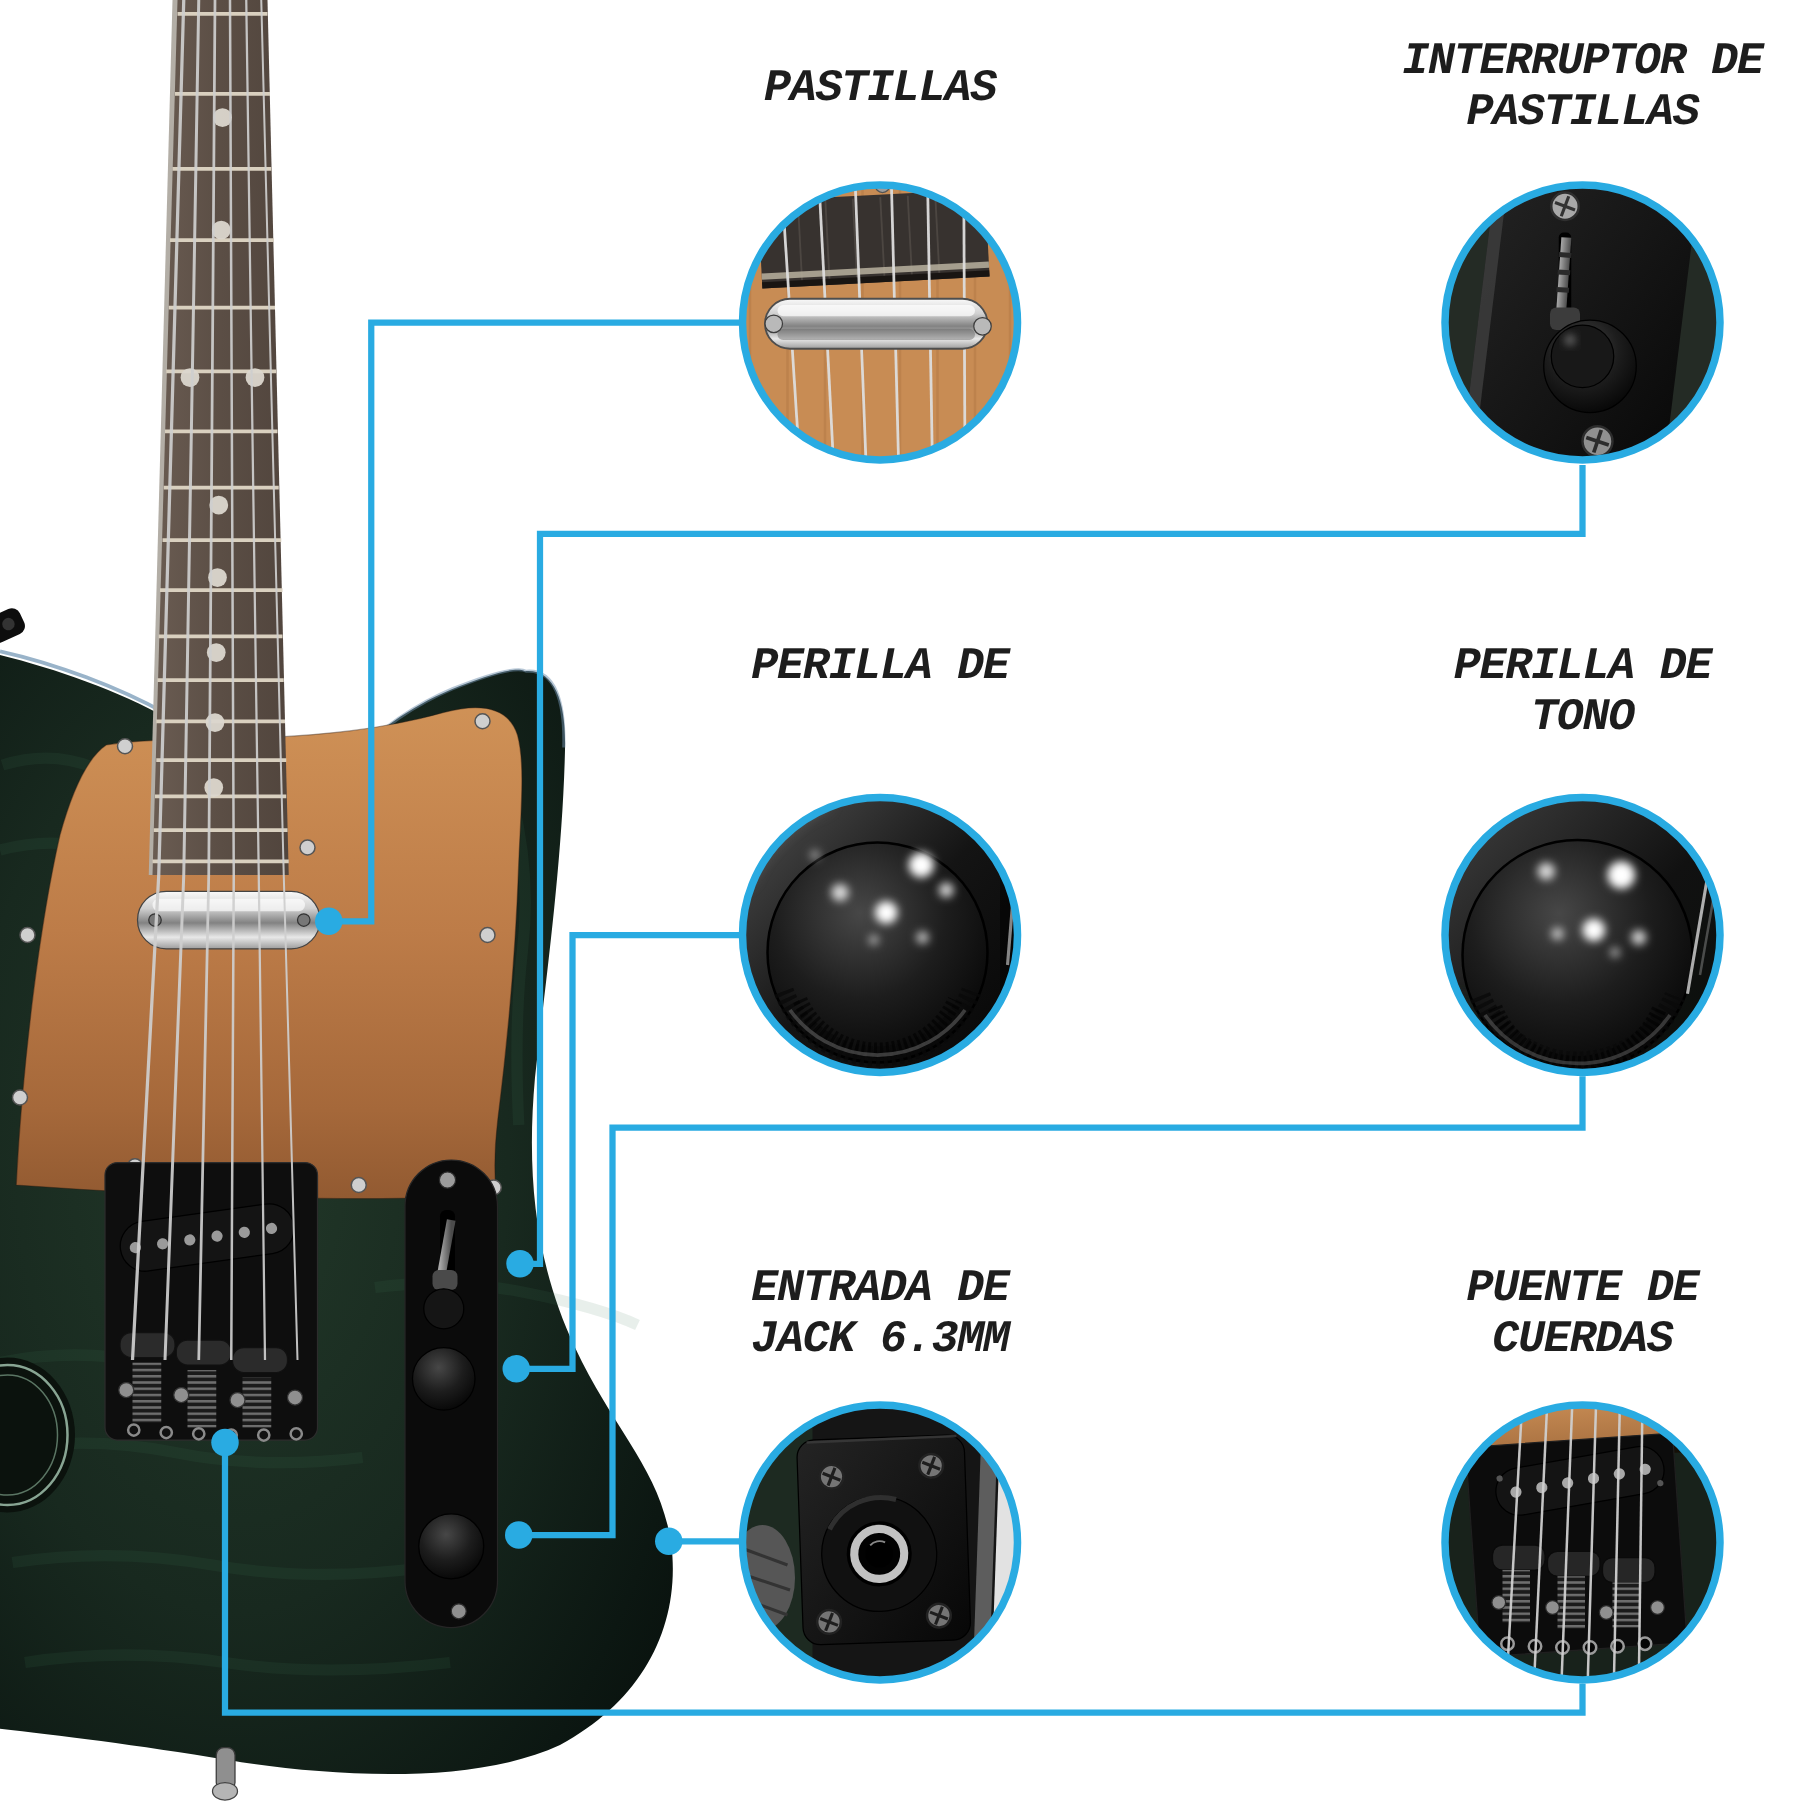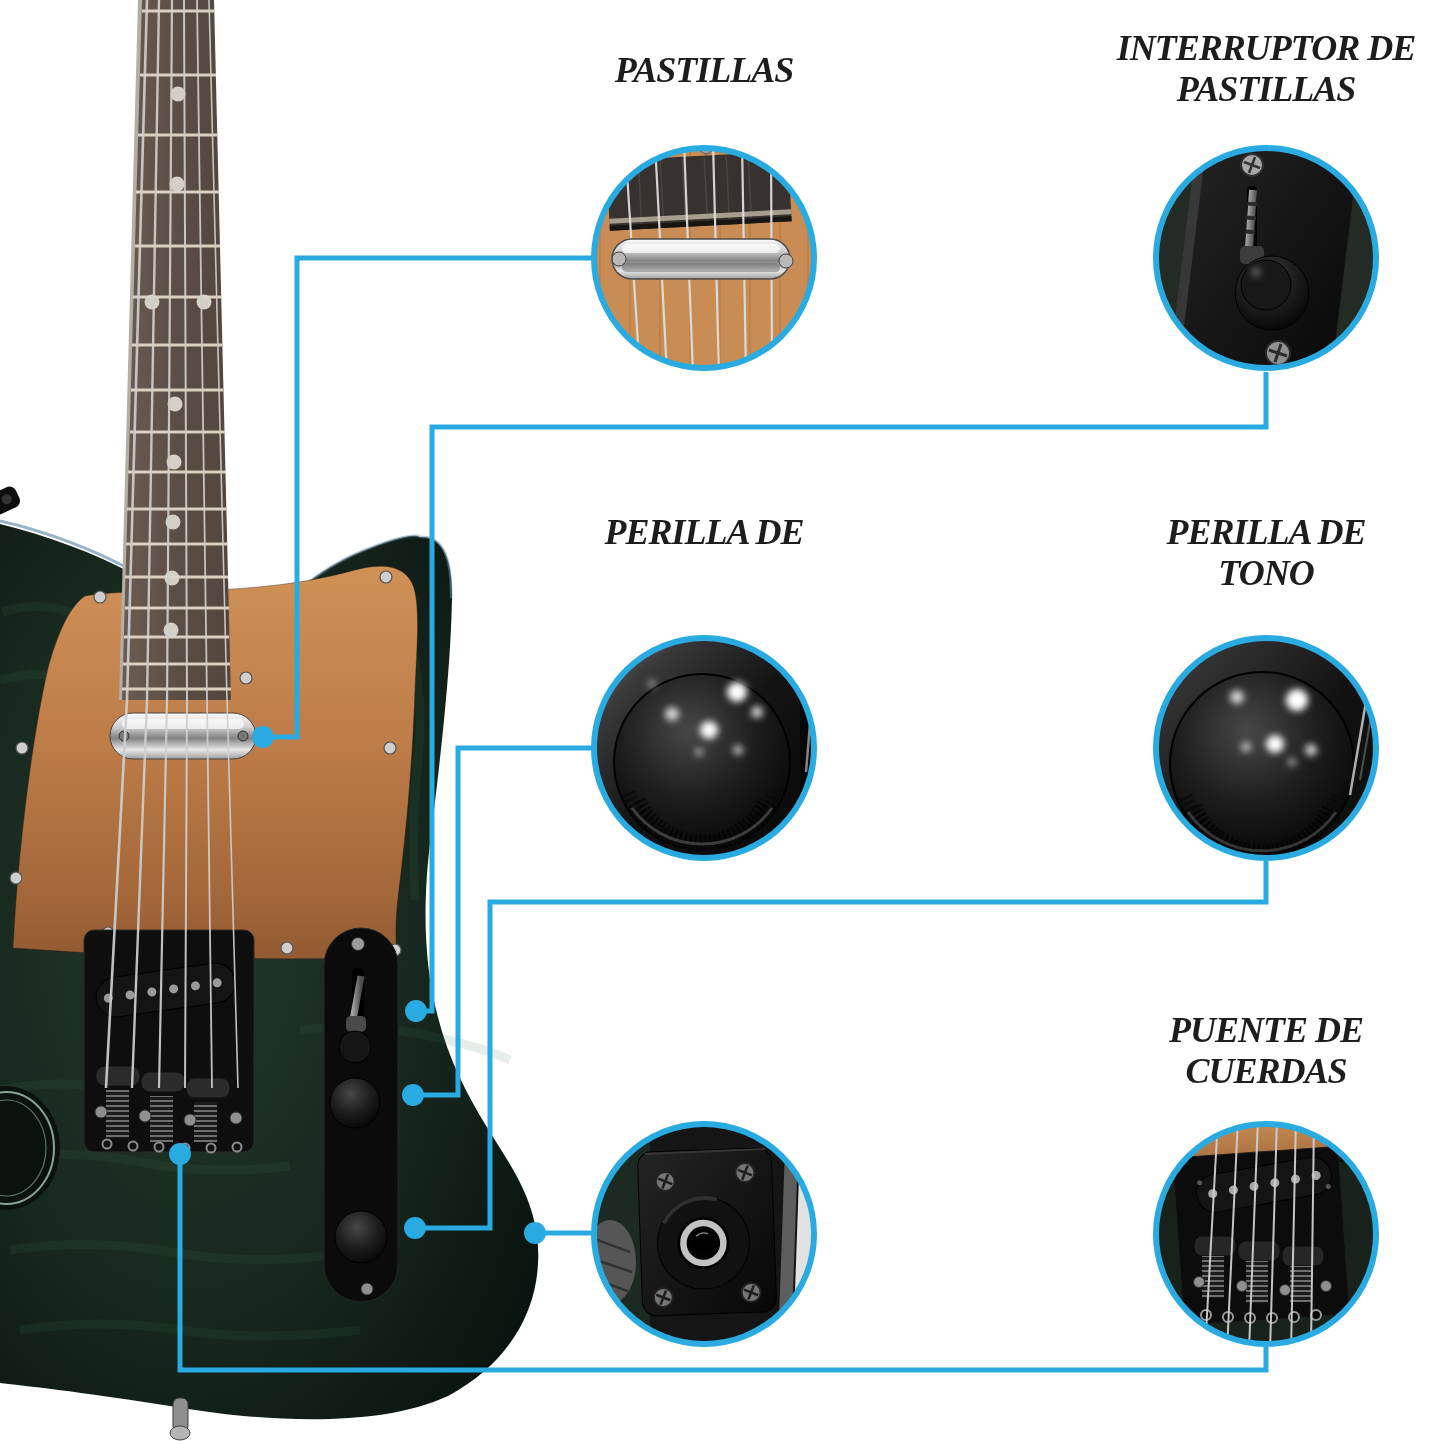--- a/index.html
+++ b/index.html
@@ -1,17 +1,17 @@
 <!DOCTYPE html>
 <html><head>
 <meta charset="utf-8">
 <style>
   html,body{margin:0;padding:0;background:#ffffff;}
   .stage{position:relative;width:1445px;height:1445px;background:#ffffff;overflow:hidden;
-         font-family:Liberation Serif, serif;}
+         font-family:Liberation Mono, monospace;}
   .scene{position:absolute;left:0;top:0;width:1445px;height:1445px;}
   .callout-label{position:absolute;width:460px;text-align:center;transform:translateX(-50%);
     font-style:italic;font-weight:700;font-size:36px;line-height:1.15;letter-spacing:-1px;
     color:#1d1d1d;white-space:nowrap;}
   .callout-label span{display:block;}
   .lbl-pastillas{left:704px;top:50px;}
   .lbl-interruptor{left:1266px;top:28px;}
   .lbl-volumen{left:704px;top:512px;}
   .lbl-tono{left:1266px;top:512px;}
   .lbl-jack{left:704px;top:1010px;}
@@ -512,18 +512,22 @@
     <span>INTERRUPTOR DE</span>
     <span>PASTILLAS</span>
   </div>
   <div class="callout-label lbl-volumen">
     <span>PERILLA DE</span>
   </div>
   <div class="callout-label lbl-tono">
     <span>PERILLA DE</span>
     <span>TONO</span>
   </div>
+  <div class="callout-label lbl-jack">
+    <span>ENTRADA DE</span>
+    <span>JACK 6.3MM</span>
+  </div>
   <div class="callout-label lbl-puente">
     <span>PUENTE DE</span>
     <span>CUERDAS</span>
   </div>
 
 </div>
 
 </body></html>

